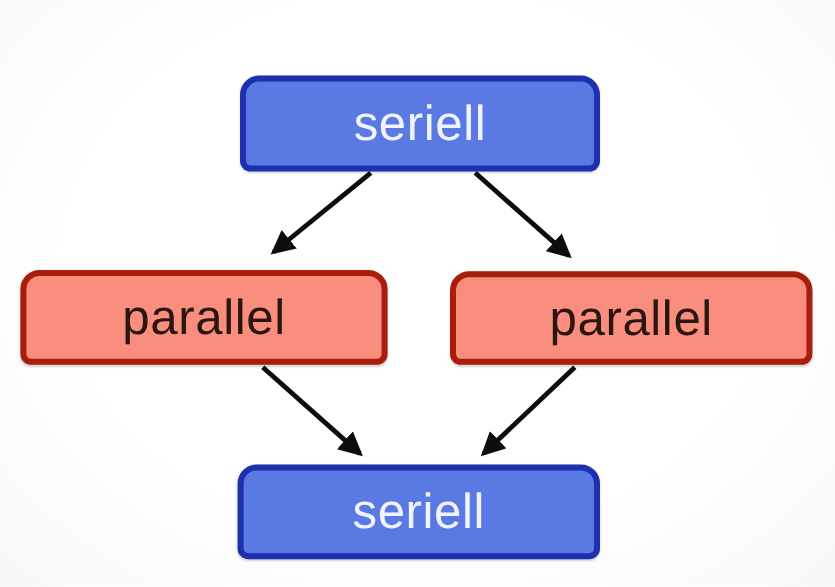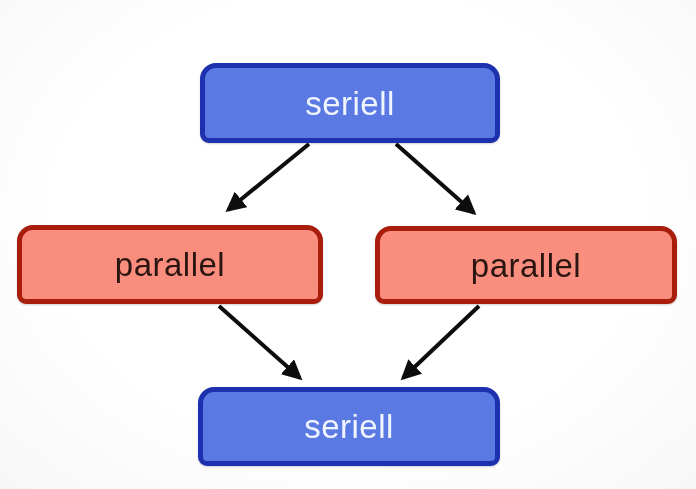--- a/index.html
+++ b/index.html
@@ -28,21 +28,21 @@
     position: absolute;
     box-sizing: border-box;
     border: 5px solid #000;
     border-radius: 16px 16px 9px 9px;
     display: flex;
     align-items: center;
     justify-content: center;
     box-shadow: 0 1px 2px rgba(0,0,0,0.18);
   }
   .node .label {
-    font-size: 33px;
+    font-size: 41px;
     letter-spacing: 0.5px;
     line-height: 1;
     user-select: none;
   }
   .node-seriell-top    { left: 200px; top:  63px; width: 300px; height: 80px; }
   .node-parallel-left  { left:  17px; top: 225px; width: 306px; height: 79px; }
   .node-parallel-right { left: 375px; top: 226px; width: 302px; height: 78px; }
   .node-seriell-bottom { left: 198px; top: 387px; width: 302px; height: 79px; }
 </style>
 </head>

